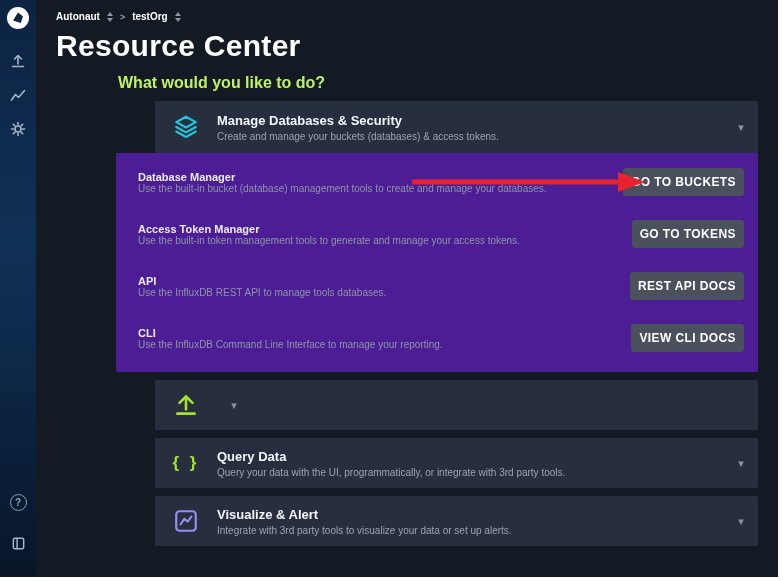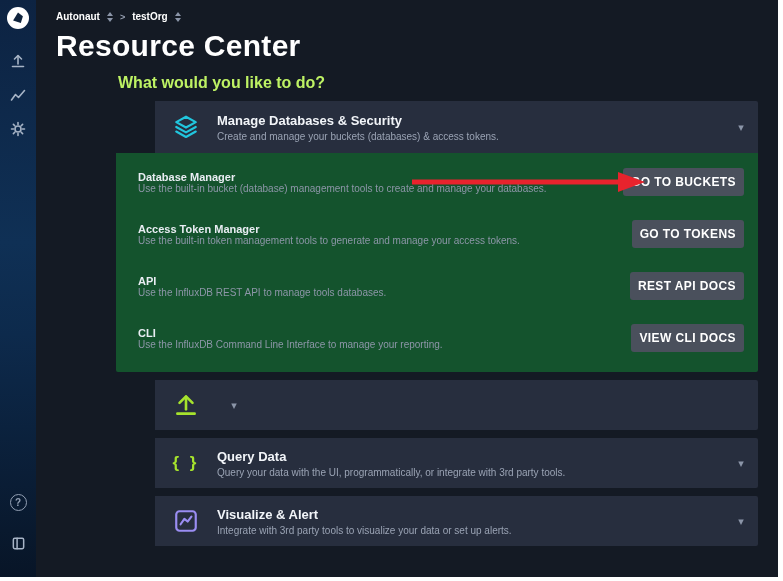--- a/index.html
+++ b/index.html
@@ -43,21 +43,21 @@
 
   .panel { margin-bottom:8px; border-radius:2px; overflow:hidden; }
   .panel-header { display:flex; align-items:center; background:#272e3e; min-height:50px; cursor:pointer;margin-left:39px; }
   .panel-header.tall { min-height:52px; }
   .icon-cell { flex:0 0 62px; width:62px; display:flex; align-items:center; justify-content:center; }
   .panel-text { flex:1; padding:8px 10px 8px 0; }
   .panel-title { font-size:13px; font-weight:700; color:#f2f5f9; }
   .panel-desc { font-size:10px; color:#9aa3b4; margin-top:3px; }
   .caret { flex:0 0 34px; text-align:center; color:#8b95a8; font-size:11px; cursor:pointer; }
 
-  .rows { background:#14532d; padding:3px 0 8px; }
+  .rows { background:#4c1d95; padding:3px 0 8px; }
   .row { position:relative; display:flex; align-items:center; padding:12px 14px 12px 22px; }
   .row-text { flex:1; padding-right:16px; }
   .row-title { font-size:11px; font-weight:700; color:#e9edf3; }
   .row-desc { font-size:10px; color:#8d96a8; }
   .btn { flex:0 0 auto; min-width:88px; background:var(--button-bg,#4a505c); color:#ffffff;
     border:none; border-radius:3px; font-family:inherit; font-size:12px; font-weight:700;
     letter-spacing:0.4px; padding:7px 8px; text-align:center; cursor:pointer; white-space:nowrap; }
 
   .arrow-annot { position:absolute; right:112px; top:50%; transform:translateY(-50%);
     pointer-events:none; line-height:0; }

